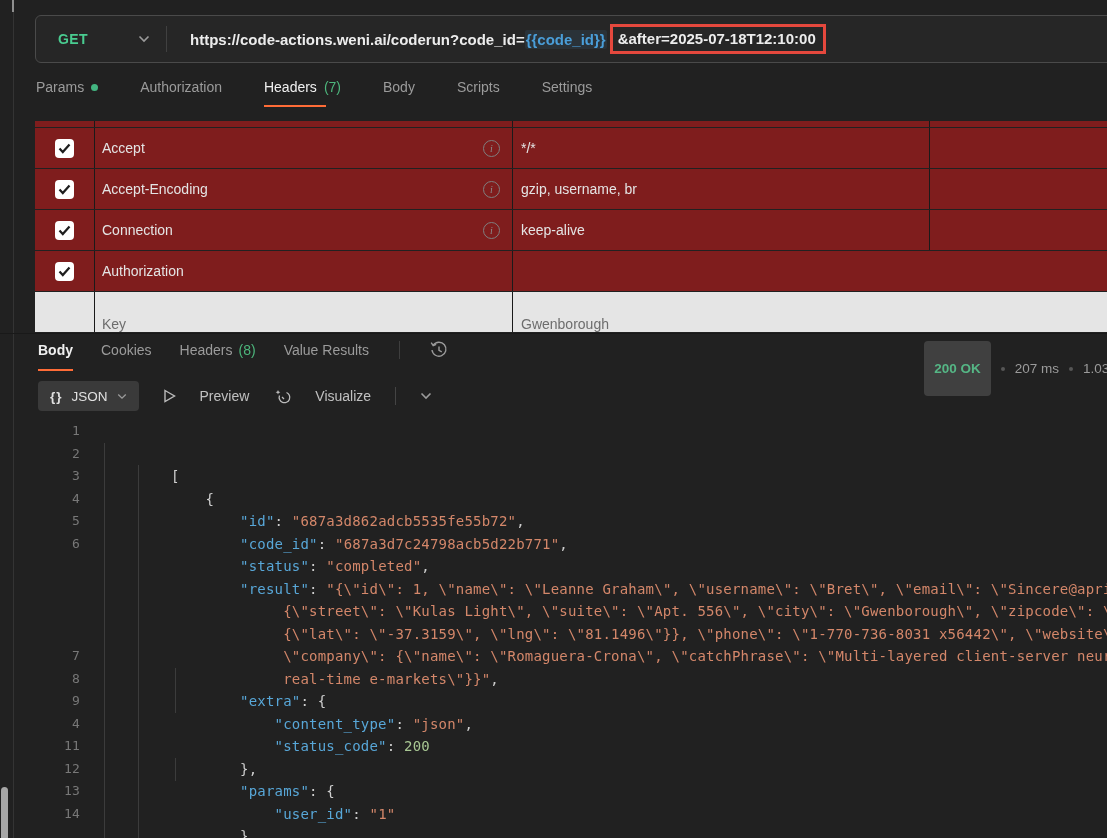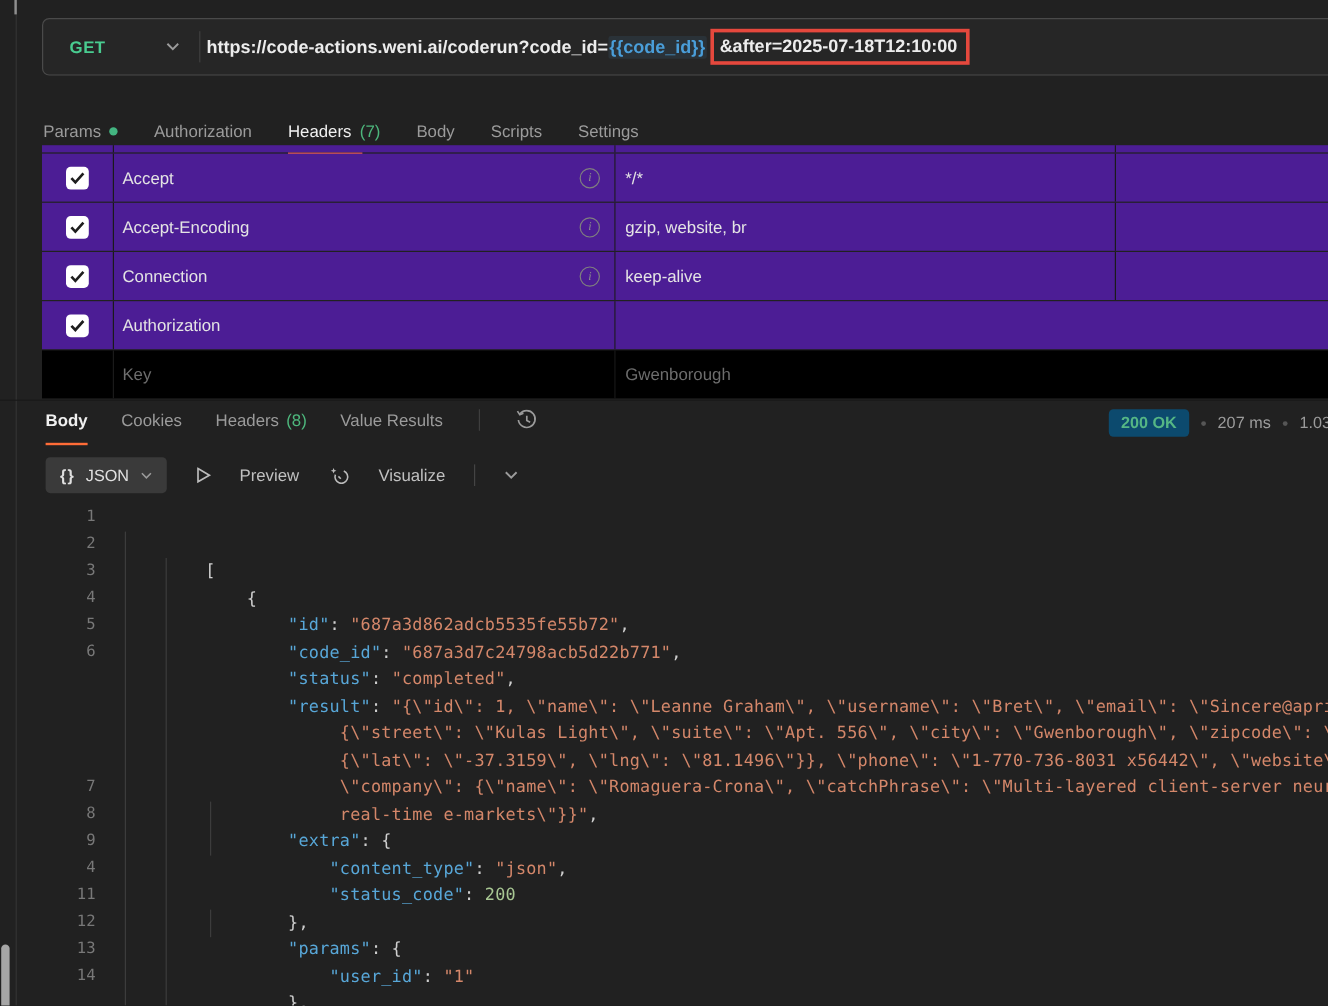--- a/index.html
+++ b/index.html
@@ -12,66 +12,66 @@
   .scroll-thumb{position:absolute;left:1px;top:787px;width:7px;height:70px;background:#a6a6a6;border-radius:4px;}
 
   
   .url-row{position:absolute;left:35px;top:15px;right:-8px;height:46px;background:#262626;
     border:1px solid #4a4a4a;border-radius:6px;display:flex;align-items:center;}
   .method-area{display:flex;align-items:center;justify-content:space-between;width:130px;
     padding-left:22px;padding-right:16px;box-sizing:border-box;cursor:pointer;}
   .method{color:#49cc90;font-weight:700;font-size:14px;letter-spacing:.4px;}
   .vdiv{width:1px;height:26px;background:#404040;}
   .chev{stroke:#9b9b9b;fill:none;stroke-width:1.6;}
-  .url-text{display:flex;align-items:center;margin-left:5px;white-space:nowrap;font-size:15px;
+  .url-text{display:flex;align-items:center;margin-left:23px;white-space:nowrap;font-size:15px;
     font-weight:600;color:#ececec;}
   .var{color:#4a9ed9;background:rgba(74,158,217,.10);border-radius:2px;padding:1px 1px;}
   .redbox{display:flex;align-items:center;border:3px solid #e5483d;padding:3px 7px 4px 5px;margin-left:3px;}
 
   
-  .req-tabs{position:absolute;left:36px;top:101px;display:flex;gap:30px;font-size:14px;color:#9b9b9b;}
+  .req-tabs{position:absolute;left:36px;top:79px;display:flex;gap:42px;font-size:14px;color:#9b9b9b;}
   .tab{position:relative;display:flex;align-items:center;gap:7px;cursor:pointer;padding-bottom:12px;}
   .tab.active{color:#f0f0f0;}
   .tab.active::after{content:"";position:absolute;left:0;bottom:0;height:2px;width:62px;background:#ff6c37;}
   .dot{width:7px;height:7px;border-radius:50%;background:#43b581;display:inline-block;}
   .count{color:#4db67c;}
   .tab.active .count{color:#4db67c;}
 
   
   .htable{position:absolute;left:35px;top:121px;right:-10px;}
   .sliver{height:6px;margin-bottom:1px;display:flex;}
   .hrow{display:flex;height:40px;margin-bottom:1px;font-size:14px;color:#e4e4e4;}
-  .cell{background:#4c1d95;border-right:1px solid #1a1a1a;display:flex;align-items:center;box-sizing:border-box;}
+  .cell{background:#7f1d1d;border-right:1px solid #1a1a1a;display:flex;align-items:center;box-sizing:border-box;}
   .c-check{width:60px;justify-content:center;}
   .c-key{width:418px;justify-content:space-between;padding:0 12px 0 7px;}
   .c-val{width:417px;padding-left:8px;}
   .c-desc{flex:1;border-right:none;padding-left:8px;}
   .sliver .cell{height:6px;}
   .checkbox{width:19px;height:19px;background:#fff;border-radius:4px;display:flex;align-items:center;
     justify-content:center;cursor:pointer;}
   .info{width:15px;height:15px;border:1px solid #7f7f7f;border-radius:50%;color:#8d8d8d;font-size:10px;
     font-family:"Liberation Serif",serif;font-style:italic;display:flex;align-items:center;justify-content:center;flex-shrink:0;}
   .blur-token{width:302px;height:15px;margin-left:2px;border-radius:2px;filter:blur(2.5px);
     background:repeating-linear-gradient(90deg,#8a8a8a 0 13px,#4f4f4f 13px 22px,#9a9a9a 22px 37px,#404040 37px 49px,#6f6f6f 49px 60px);}
   .prow{color:#6d6d6d;}
-  .prow .cell{background:#000000;}
+  .prow .cell{background:#e5e5e5;align-items:flex-end;}
 
   
   .res-sep{position:absolute;left:0;right:0;top:333px;height:1px;background:#191919;}
   .res-tabs{position:absolute;left:38px;top:341px;display:flex;align-items:center;gap:28px;
     font-size:14px;color:#9b9b9b;}
   .rtab{position:relative;display:flex;gap:6px;align-items:center;cursor:pointer;padding-bottom:13px;}
   .rtab.active{color:#f0f0f0;font-weight:700;}
   .rtab.active::after{content:"";position:absolute;left:0;bottom:0;height:2px;width:100%;background:#ff6c37;}
   .rt-div{width:1px;height:18px;background:#3e3e3e;margin:0 2px 12px 2px;}
   .hist-icon{margin-bottom:12px;cursor:pointer;display:flex;}
 
   .res-meta{position:absolute;top:341px;right:-24px;display:flex;align-items:center;gap:10px;
     font-size:13.5px;color:#9b9b9b;white-space:nowrap;}
-  .status-badge{background:#0c4a6e;color:#55b685;font-weight:600;padding:4px 10px;border-radius:4px;cursor:pointer;}
+  .status-badge{background:#404040;color:#55b685;font-weight:600;padding:20px 10px;border-radius:4px;cursor:pointer;}
   .meta-dot{width:4px;height:4px;border-radius:50%;background:#565656;}
 
   .view-row{position:absolute;left:38px;top:381px;display:flex;align-items:center;gap:24px;
     font-size:14px;color:#c0c0c0;}
   .json-btn{display:flex;align-items:center;gap:9px;background:#3a3a3a;border-radius:4px;height:30px;
     padding:0 12px;cursor:pointer;color:#e0e0e0;font-size:13.5px;}
   .braces{font-weight:600;letter-spacing:1px;}
   .vr-item{display:flex;align-items:center;gap:24px;cursor:pointer;}
   .vr-div{width:1px;height:18px;background:#444;}
 
@@ -176,21 +176,21 @@
               <svg width="13" height="11" viewBox="0 0 13 11">
                 <polyline points="1.5,5.5 4.8,9 11.5,1.5" fill="none" stroke="#1e1e1e" stroke-width="2.2"></polyline>
               </svg>
             </span>
           </div>
           <div class="cell c-key">
             <span>Accept-Encoding</span>
             <span class="info">i</span>
           </div>
           <div class="cell c-val">
-            <span>gzip, website, br</span>
+            <span>gzip, username, br</span>
 
           </div>
           <div class="cell c-desc"></div>
         </div>
         <div class="hrow">
           <div class="cell c-check">
             <span class="checkbox">
               <svg width="13" height="11" viewBox="0 0 13 11">
                 <polyline points="1.5,5.5 4.8,9 11.5,1.5" fill="none" stroke="#1e1e1e" stroke-width="2.2"></polyline>
               </svg>

